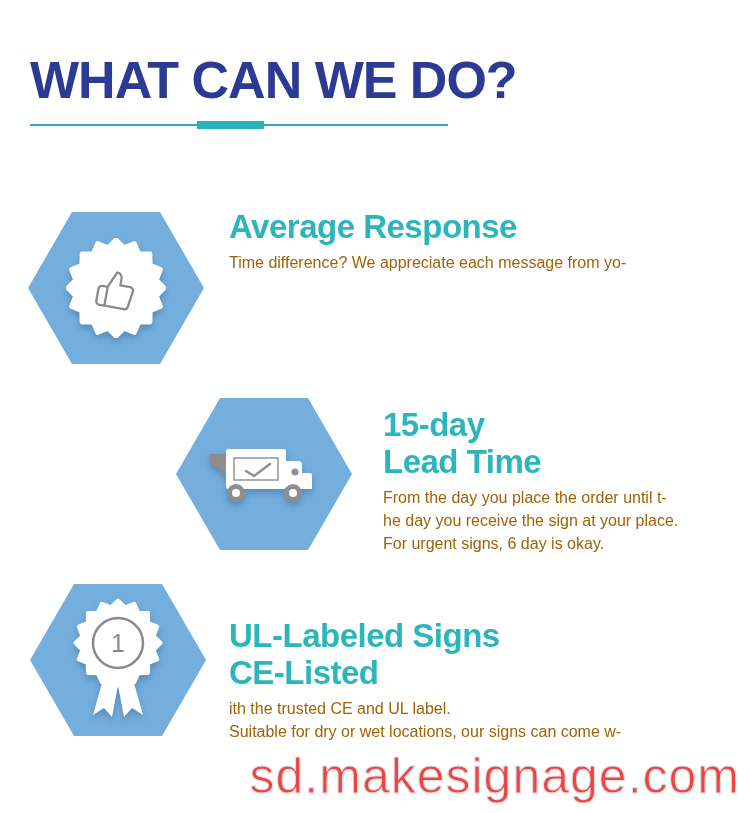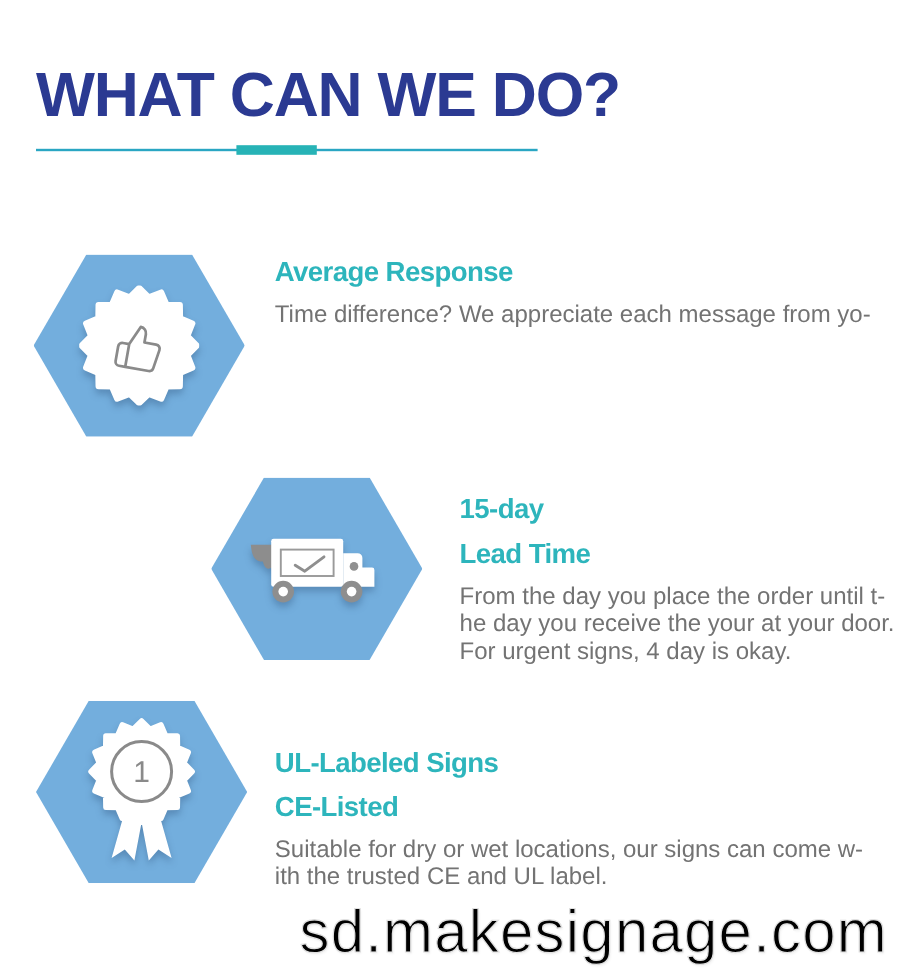--- a/index.html
+++ b/index.html
@@ -37,32 +37,32 @@
   .s1-hex{left:28px;top:212px;}
   .s2-hex{left:176px;top:398px;}
   .s3-hex{left:30px;top:584px;}
 
   .text-block{position:absolute;}
   .s1-text{left:229px;top:208px;}
   .s2-text{left:383px;top:406px;}
   .s3-text{left:229px;top:617px;}
 
   .h-line{
-    font-size:23px;font-weight:bold;color:#2db5bc;
+    font-size:33px;font-weight:bold;color:#2db5bc;
     line-height:37px;letter-spacing:-0.5px;white-space:nowrap;
   }
   .body-block{margin-top:6px;}
   .b-line{
-    font-size:20px;color:#737373;line-height:23px;white-space:nowrap;
+    font-size:16px;color:#a16207;line-height:23px;white-space:nowrap;
   }
 
   .watermark{
     position:absolute;right:10px;bottom:8px;
     font-size:50px;letter-spacing:1px;white-space:nowrap;
-    color:#000000;
+    color:#ef4444;
     -webkit-text-stroke:1px #e0e0e0;
     text-shadow:1px 2px 2px rgba(0,0,0,0.05);
   }
 
   .shadowed{filter:drop-shadow(0 4px 3px rgba(30,60,100,0.30));}
 </style>
 </head>
 <body>
 
 <div class="page">
@@ -98,40 +98,40 @@
       <circle cx="28" cy="50" r="4" fill="#ffffff"></circle>
       <circle cx="85" cy="50" r="9" fill="#8e8e8e"></circle>
       <circle cx="85" cy="50" r="4" fill="#ffffff"></circle>
     </svg>
   </div>
   <div class="text-block s2-text">
     <div class="h-line">15-day</div>
     <div class="h-line">Lead Time</div>
     <div class="body-block">
       <div class="b-line">From the day you place the order until t-</div>
-      <div class="b-line">he day you receive the your at your door.</div>
-      <div class="b-line">For urgent signs, 4 day is okay.</div>
+      <div class="b-line">he day you receive the sign at your place.</div>
+      <div class="b-line">For urgent signs, 6 day is okay.</div>
     </div>
   </div>
 
   <div class="hex s3-hex">
     <svg class="award-svg shadowed" width="100" height="140" viewBox="0 0 100 140">
       <polygon points="36,80 25,119 36,112 44,121 51,84" fill="#ffffff"></polygon>
       <polygon points="64,80 75,119 64,112 56,121 49,84" fill="#ffffff"></polygon>
       <g transform="translate(50,47) scale(0.88) translate(-50,-50)">
         <polygon fill="#ffffff" stroke="#ffffff" stroke-width="5" stroke-linejoin="round" points="98,50 90.2,58 94.3,68.4 84.1,72.8 83.9,83.9 72.8,84.1 68.4,94.3 58,90.2 50,98 42,90.2 31.6,94.3 27.2,84.1 16.1,83.9 15.9,72.8 5.7,68.4 9.8,58 2,50 9.8,42 5.7,31.6 15.9,27.2 16.1,16.1 27.2,15.9 31.6,5.7 42,9.8 50,2 58,9.8 68.4,5.7 72.8,15.9 83.9,16.1 84.1,27.2 94.3,31.6 90.2,42"></polygon>
       </g>
       <circle cx="50" cy="47" r="25" fill="none" stroke="#8a8a8a" stroke-width="2.5"></circle>
       <text x="50" y="56" text-anchor="middle" font-size="25" fill="#8a8a8a">1</text>
     </svg>
   </div>
   <div class="text-block s3-text">
     <div class="h-line">UL-Labeled Signs</div>
     <div class="h-line">CE-Listed</div>
     <div class="body-block">
+      <div class="b-line">ith the trusted CE and UL label.</div>
       <div class="b-line">Suitable for dry or wet locations, our signs can come w-</div>
-      <div class="b-line">ith the trusted CE and UL label.</div>
     </div>
   </div>
 
   <div class="watermark">sd.makesignage.com</div>
 
 </div>
 
 </body></html>

